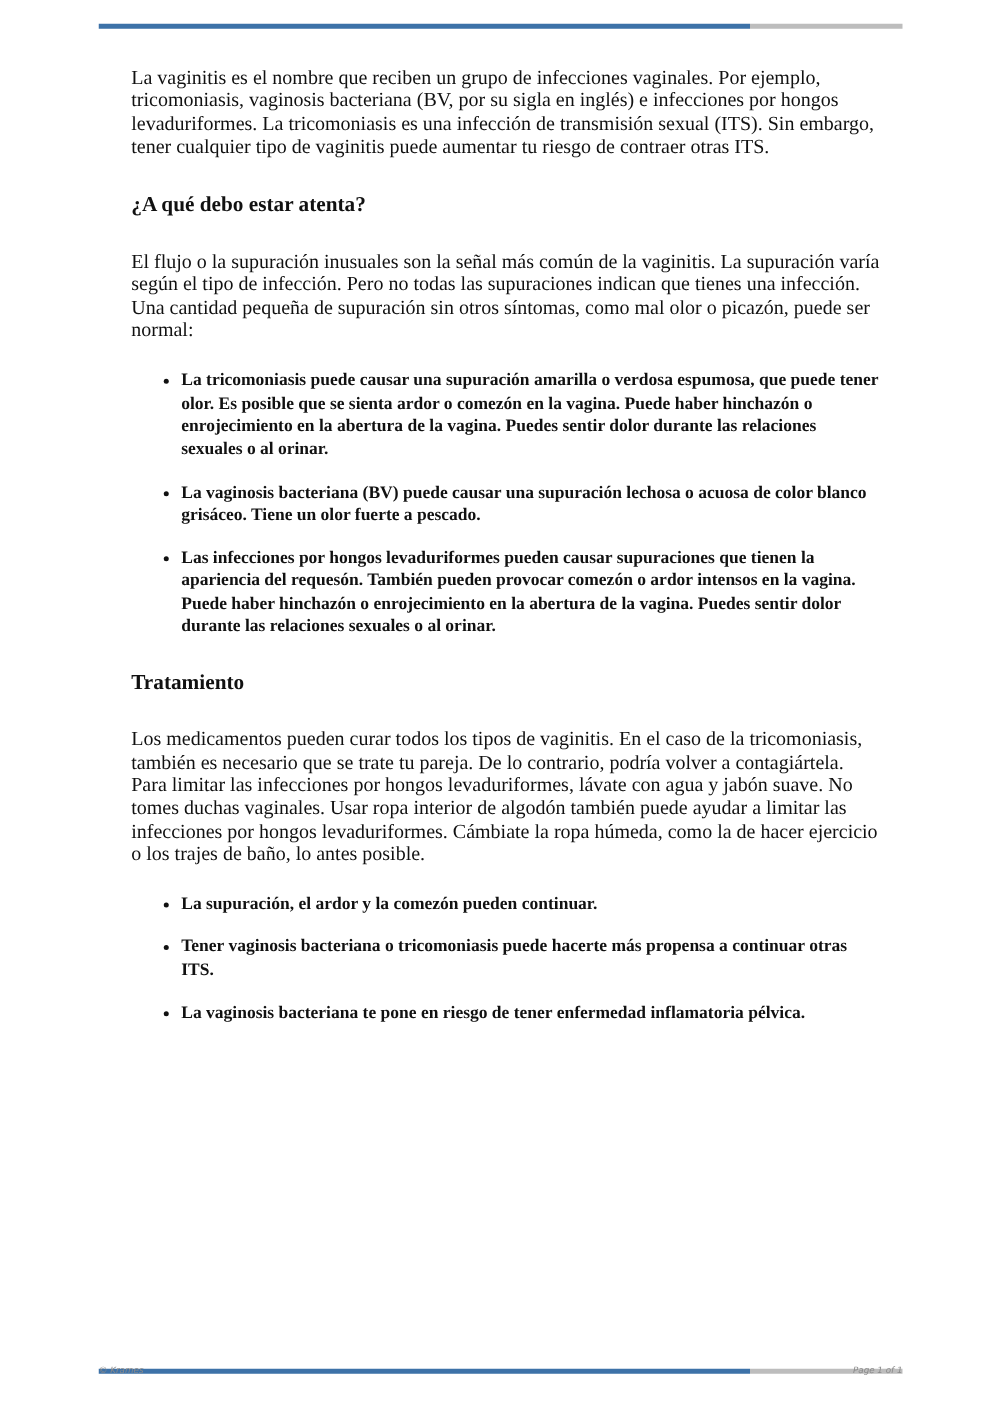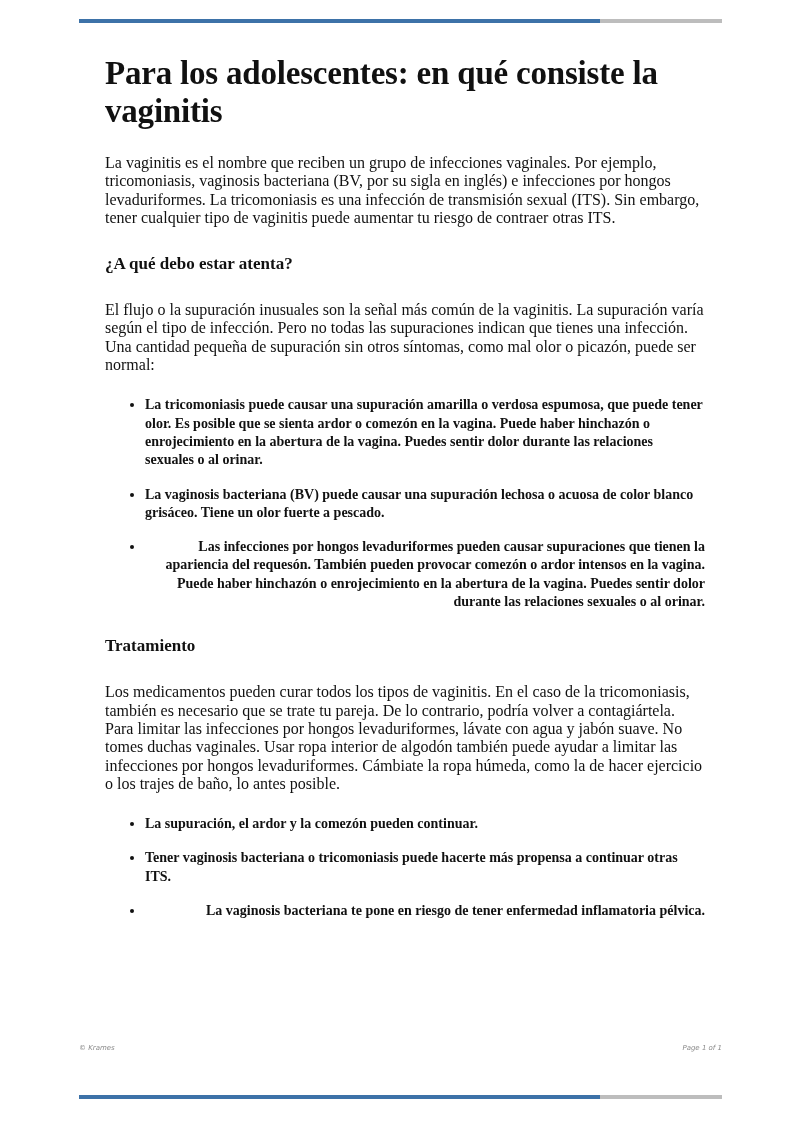--- a/index.html
+++ b/index.html
@@ -55,45 +55,44 @@
       margin: 0 0 20px 0;
       padding-left: 40px;
     }
     ul li {
       font-size: 14px;
       line-height: 18.3px;
       margin-bottom: 16px;
       padding-left: 0;
       font-weight: bold;
     }
-    ul li:last-child { margin-bottom: 0; text-align: right; }
+    ul li:last-child { margin-bottom: 0; }
     #s1-heading { margin-top: 2px; }
     #s3-list { margin-bottom: 17px; }
 
     .footer-left, .footer-right {
       position: absolute;
-      top: 1044px;
+      top: 1092px;
       font-family: "DejaVu Sans", sans-serif;
       font-style: italic;
       font-size: 7px;
       color: #8a8a8a;
     }
     .footer-left { left: 79px; }
     .footer-right { right: 78px; }
   </style>
 </head>
 <body>
 
 <div class="bar top">
   <div class="blue" style="width: 81%; background: rgb(61, 114, 168);"></div>
   <div class="gray" style="background: rgb(189, 189, 189);"></div>
 </div>
 
 <div class="content">
-  <h1>Para los adolescentes: en qué consiste la vaginitis</h1>
 
   <p>La vaginitis es el nombre que reciben un grupo de infecciones vaginales. Por ejemplo, tricomoniasis, vaginosis bacteriana (BV, por su sigla en inglés) e infecciones por hongos levaduriformes. La tricomoniasis es una infección de transmisión sexual (ITS). Sin embargo, tener cualquier tipo de vaginitis puede aumentar tu riesgo de contraer otras ITS.</p>
 
   <h2 id="s1-heading">¿A qué debo estar atenta?</h2>
   <p>El flujo o la supuración inusuales son la señal más común de la vaginitis. La supuración varía según el tipo de infección. Pero no todas las supuraciones indican que tienes una infección. Una cantidad pequeña de supuración sin otros síntomas, como mal olor o picazón, puede ser normal:</p>
   <ul>
     <li>La tricomoniasis puede causar una supuración amarilla o verdosa espumosa, que puede tener olor. Es posible que se sienta ardor o comezón en la vagina. Puede haber hinchazón o enrojecimiento en la abertura de la vagina. Puedes sentir dolor durante las relaciones sexuales o al orinar.</li>
     <li>La vaginosis bacteriana (BV) puede causar una supuración lechosa o acuosa de color blanco grisáceo. Tiene un olor fuerte a pescado.</li>
     <li>Las infecciones por hongos levaduriformes pueden causar supuraciones que tienen la apariencia del requesón. También pueden provocar comezón o ardor intensos en la vagina. Puede haber hinchazón o enrojecimiento en la abertura de la vagina. Puedes sentir dolor durante las relaciones sexuales o al orinar.</li>
   </ul>

